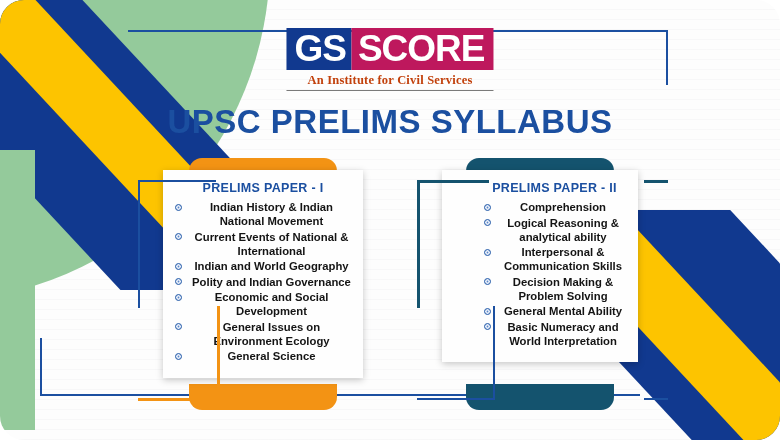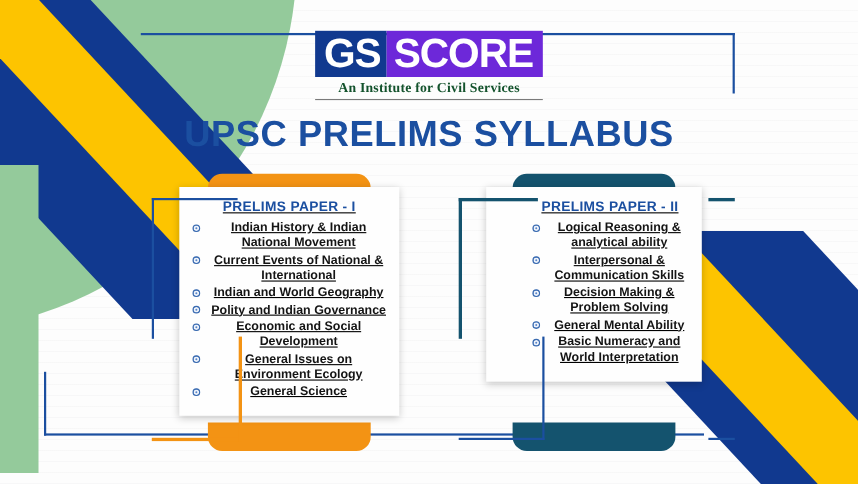--- a/index.html
+++ b/index.html
@@ -7,20 +7,21 @@
   body {
     font-family:"Liberation Sans", sans-serif;
     background:#ffffff;
     overflow:hidden;
   }
   #stage {
     position:relative;
     width:780px; height:440px;
     background:#fdfdfd;
     overflow:hidden;
+    border-radius:24px;
   }
 
   
   .waves {
     position:absolute; inset:0;
     background:
       repeating-linear-gradient(
         to bottom,
         rgba(0,0,0,0) 0px,
         rgba(0,0,0,0) 9px,
@@ -93,29 +94,29 @@
   }
   .logo-bar {
     display:flex; height:42px; align-items:stretch;
   }
   .logo-gs {
     background:#11398f; color:#ffffff;
     font-weight:bold; font-size:37px; line-height:42px;
     padding:0 6px 0 8px; letter-spacing:-1px;
   }
   .logo-score {
-    background:#6d28d9; color:#ffffff;
+    background:#be185d; color:#ffffff;
     font-weight:bold; font-size:37px; line-height:42px;
     padding:0 9px 0 6px; letter-spacing:-1px;
   }
   .logo-tag {
     margin-top:3px;
     font-family:"Liberation Serif", serif;
     font-weight:bold; font-size:12.5px;
-    color:#14532d; letter-spacing:0.2px;
+    color:#c2410c; letter-spacing:0.2px;
     border-bottom:1.5px solid #7a7a7a;
     padding-bottom:2px;
   }
 
   .page-title {
     position:absolute; z-index:6;
     left:0; right:0; top:103px;
     text-align:center;
     font-size:33px; font-weight:bold;
     color:#1b4fa0;
@@ -140,21 +141,20 @@
   }
 
   .card {
     position:absolute;
     left:50%; transform:translateX(-50%);
     top:12px;
     width:200px;
     background:#fefefe;
     box-shadow:0 2px 7px rgba(0,0,0,0.22);
     padding:11px 10px 13px 10px;
-    text-decoration:underline;
   }
   .card.wide { width:196px;padding-left:40px; }
 
   .card-title {
     text-align:center;
     font-size:12.5px; font-weight:bold;
     color:#1b4fa0;
     letter-spacing:0.3px;
     margin-bottom:5px;
   }
@@ -247,20 +247,21 @@
 
     <div class="line" style="left:232px; top:22px;  width:24px; height:3px; background:#14536e;"></div>
     <div class="line" style="left:232px; top:240px; width:24px; height:2px; background:#1b4fa0;"></div>
 
     <div class="tab" style="background:#14536e;"></div>
     <div class="tab-bottom" style="background:#14536e;"></div>
 
     <div class="card wide">
       <div class="card-title">PRELIMS PAPER - II</div>
       <ul class="items">
+        <li><span class="dot"></span><span>Comprehension</span></li>
         <li><span class="dot"></span><span>Logical Reasoning &amp; analytical ability</span></li>
         <li><span class="dot"></span><span>Interpersonal &amp; Communication Skills</span></li>
         <li><span class="dot"></span><span>Decision Making &amp; Problem Solving</span></li>
         <li><span class="dot"></span><span>General Mental Ability</span></li>
         <li><span class="dot"></span><span>Basic Numeracy and World Interpretation</span></li>
       </ul>
     </div>
   </div>
 
 </div>

